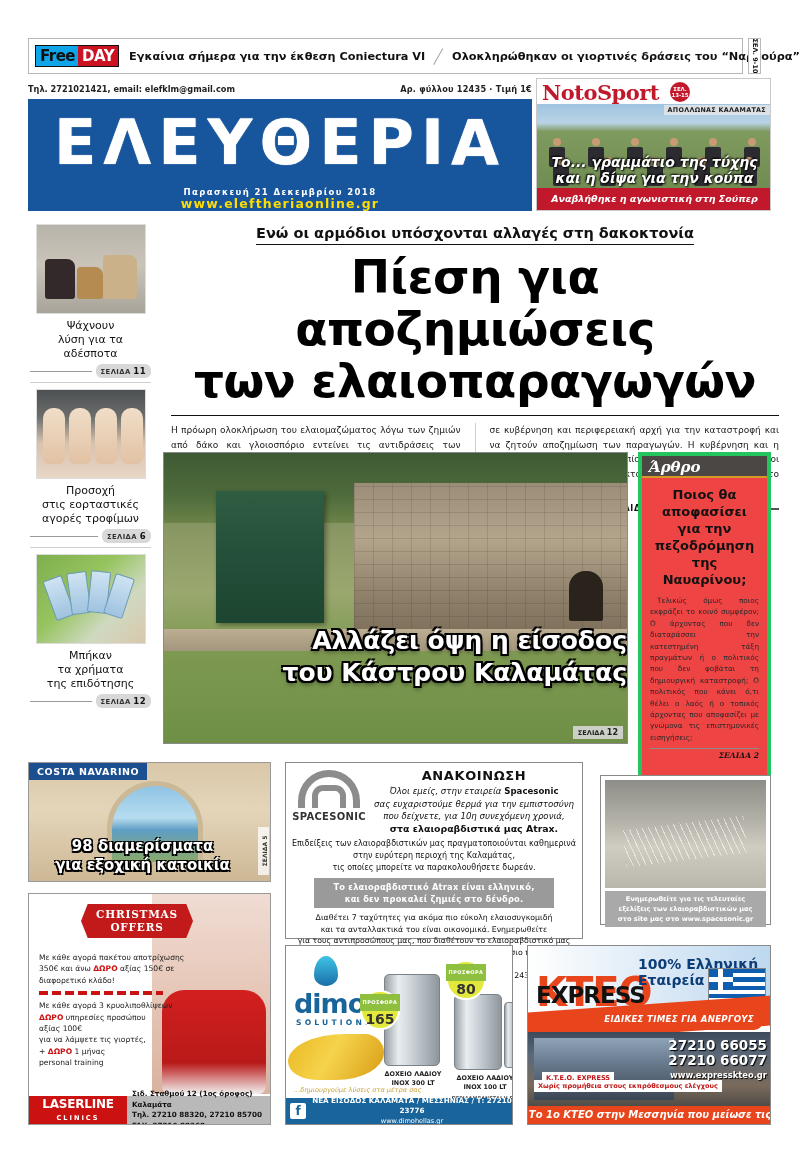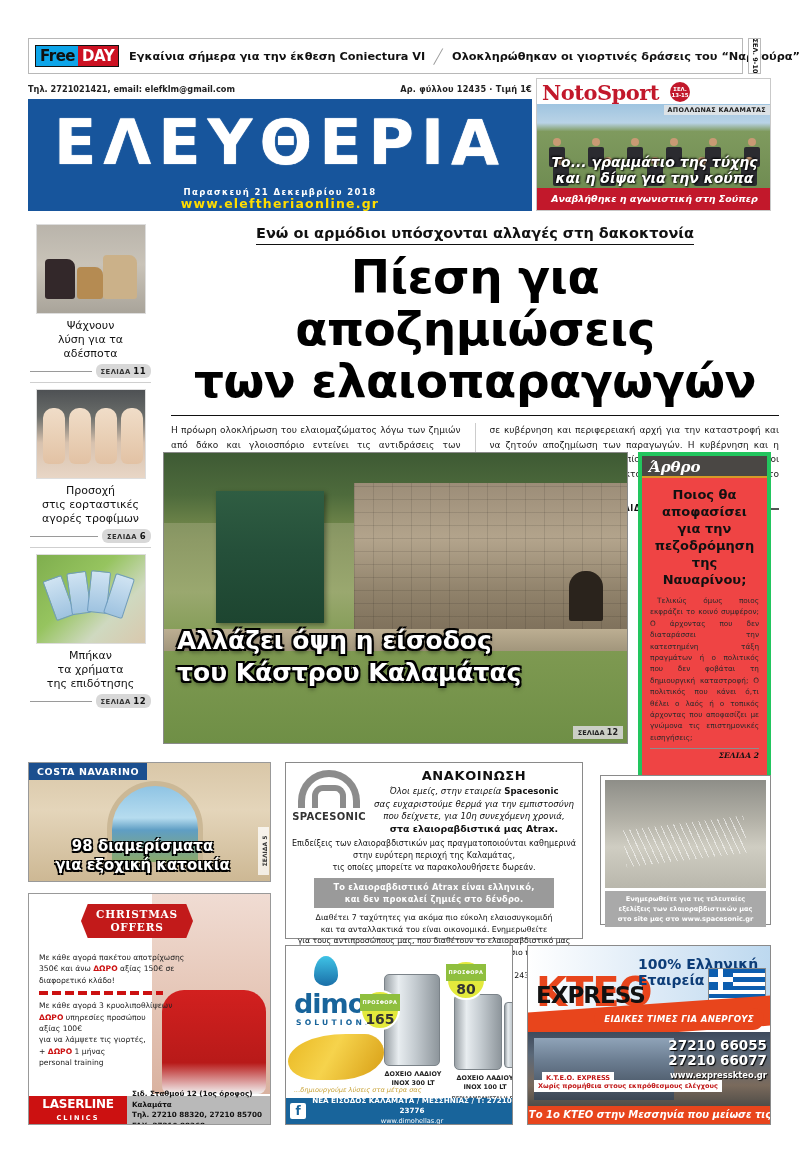--- a/index.html
+++ b/index.html
@@ -235,21 +235,21 @@
   }
   .photo-tunnel {
     position: absolute; right: 24px; top: 118px; width: 34px; height: 50px;
     background: #2a231c; border-radius: 16px 16px 2px 2px;
   }
   .photo-path {
     position: absolute; left: 0; top: 176px; width: 465px; height: 22px;
     background: linear-gradient(to bottom,#bcae92,#a2967c);
   }
   .photo-cap {
-    position: absolute; left: 13px; right: 0; top: 172px; text-align: left;
+    position: absolute; left: 13px; right: 0; top: 172px; text-align: right;
     color: #fff; font-size: 25px; font-weight: 900; line-height: 32px;
     text-shadow: 2px 2px 0 #000, -2px -2px 0 #000, 2px -2px 0 #000,
                  -2px 2px 0 #000, 0 3px 5px rgba(0,0,0,0.6);
   }
   .photo-pageref {
     position: absolute; right: 4px; bottom: 4px;
     background: rgba(215,215,215,0.88); color: #222;
     font-size: 6.6px; font-weight: 700; padding: 2px 5px;
   }
   .photo-pageref b { font-size: 8px; }

